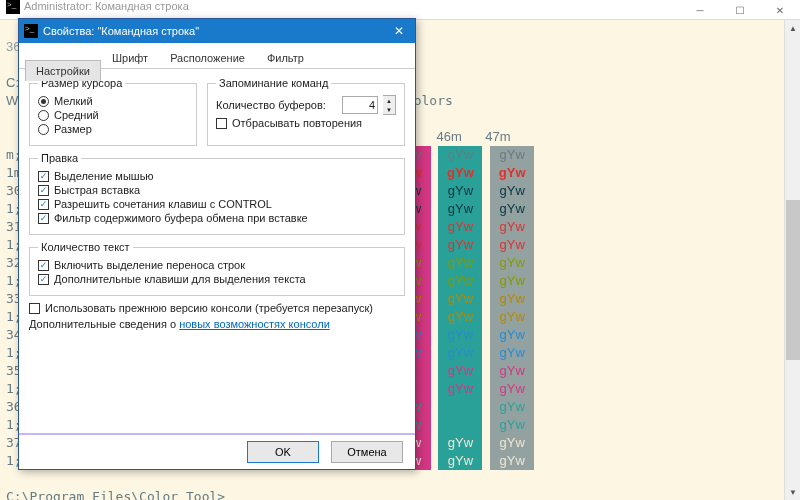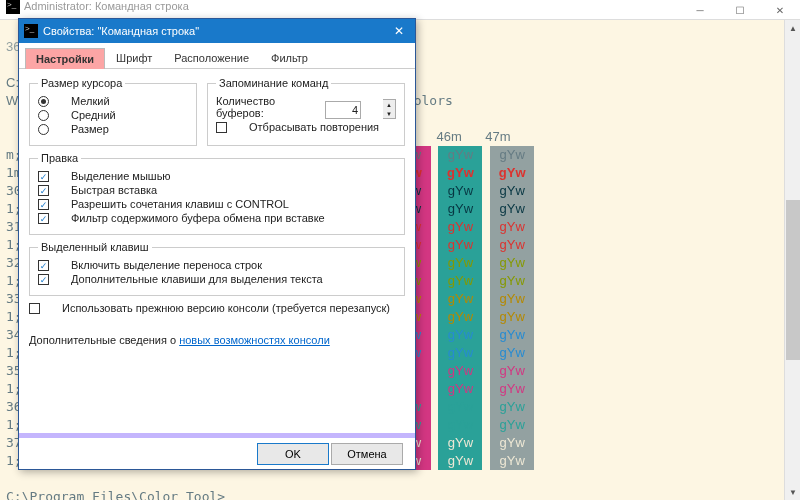--- a/index.html
+++ b/index.html
@@ -36,34 +36,34 @@
 
   
   .dialog { position: absolute; top: 18px; left: 18px; width: 398px; height: 452px; background: #fff; border: 1px solid #2b5797; box-shadow: 2px 2px 8px rgba(0,0,0,.3); display: flex; flex-direction: column; }
   .dlg-titlebar { height: 24px; background: #1979ca; display: flex; align-items: center; color: #fff; }
   .dlg-icon { width: 14px; height: 14px; margin: 0 5px; background: #000; position: relative; }
   .dlg-icon::after { content: ">_"; color: #ccc; font-size: 8px; position: absolute; top: 0; left: 1px; }
   .dlg-title { font-size: 11px; flex: 1; }
   .dlg-close { width: 32px; height: 24px; display: flex; align-items: center; justify-content: center; font-size: 12px; }
   .tabstrip { height: 26px; display: flex; align-items: flex-end; padding-left: 6px; border-bottom: 1px solid #ccc; background: #fff; }
   .tab { padding: 4px 10px; font-size: 11px; color: #333; border: 1px solid transparent; border-bottom: none; }
-  .tab.active { border-color: #bbb; background: #fca5a5; position: relative; top: 1px; font-weight: bold; }
+  .tab.active { border-color: #bbb; background: #e5e5e5; position: relative; top: 13px; }
   .dlg-body { flex: 1; padding: 8px 10px; font-size: 11px; color: #222; overflow: hidden; }
   .toprow { display: flex; gap: 10px; }
   fieldset { border: 1px solid #ccc; padding: 4px 8px 8px; margin-bottom: 6px; }
   legend { font-size: 11px; padding: 0 3px; }
-  .radio-row, .check-row, .field-row { display: flex; align-items: flex-end; gap: 22px; margin: 2px 0; font-size: 11px; }
+  .radio-row, .check-row, .field-row { display: flex; align-items: center; gap: 5px; margin: 2px 0; font-size: 11px; }
   .radio { width: 11px; height: 11px; border: 1px solid #333; border-radius: 50%; display: inline-flex; align-items: center; justify-content: center; }
   .radio.sel::after { content: ""; width: 5px; height: 5px; background: #333; border-radius: 50%; }
   .check { width: 11px; height: 11px; border: 1px solid #333; display: inline-flex; align-items: center; justify-content: center; font-size: 9px; color: #1979ca; }
   .spin { width: 36px; height: 18px; border: 1px solid #aaa; display: inline-flex; align-items: center; justify-content: flex-end; padding-right: 2px; font-size: 11px; }
   .spin-btns { display: inline-flex; flex-direction: column; border: 1px solid #aaa; border-left: none; }
   .spin-btn { width: 12px; height: 9px; font-size: 6px; display: flex; align-items: center; justify-content: center; background: #eee; }
   a.link { color: #0066cc; text-decoration: underline; font-size: 11px; }
-  .dlg-footer { height: 36px; border-top: 5px solid #c4b5fd; display: flex; align-items: center; justify-content: flex-end; padding: 0 12px; gap: 2px; }
+  .dlg-footer { height: 36px; border-top: 2px solid #c4b5fd; display: flex; align-items: center; justify-content: flex-end; padding: 0 12px; gap: 12px; }
   .btn { width: 72px; height: 22px; border: 1px solid #aaa; background: #e8e8e8; font-size: 11px; display: flex; align-items: center; justify-content: center; }
   .btn.primary { border-color: #1979ca; }
   .codepage-box { border: 1px solid #ccc; padding: 6px 8px; margin-bottom: 6px; }
 </style>
 </head>
 <body>
 
 <div class="term-window">
   <div class="term-titlebar">
     <span class="term-icon"></span>
@@ -170,37 +170,37 @@
           <span class="check">✓</span>
           <span>Разрешить сочетания клавиш с CONTROL</span>
         </div>
       <div class="check-row">
           <span class="check">✓</span>
           <span>Фильтр содержимого буфера обмена при вставке</span>
         </div>
     </fieldset>
 
     <fieldset>
-      <legend>Выделенный клавиш</legend>
+      <legend>Количество текст</legend>
       <div class="check-row">
           <span class="check">✓</span>
           <span>Включить выделение переноса строк</span>
         </div>
       <div class="check-row">
           <span class="check">✓</span>
           <span>Дополнительные клавиши для выделения текста</span>
         </div>
     </fieldset>
 
 
     <div class="check-row">
         <span class="check"></span>
         <span>Использовать прежнюю версию консоли (требуется перезапуск)</span>
       </div>
-    <div style="margin-top:20px">
+    <div style="margin-top:4px">
       <span>Дополнительные сведения о </span><a href="#" class="link">новых возможностях консоли</a>
     </div>
   </div>
   <div class="dlg-footer">
     <div class="btn primary">OK</div>
     <div class="btn">Отмена</div>
   </div>
 </div>
 
 </body></html>

